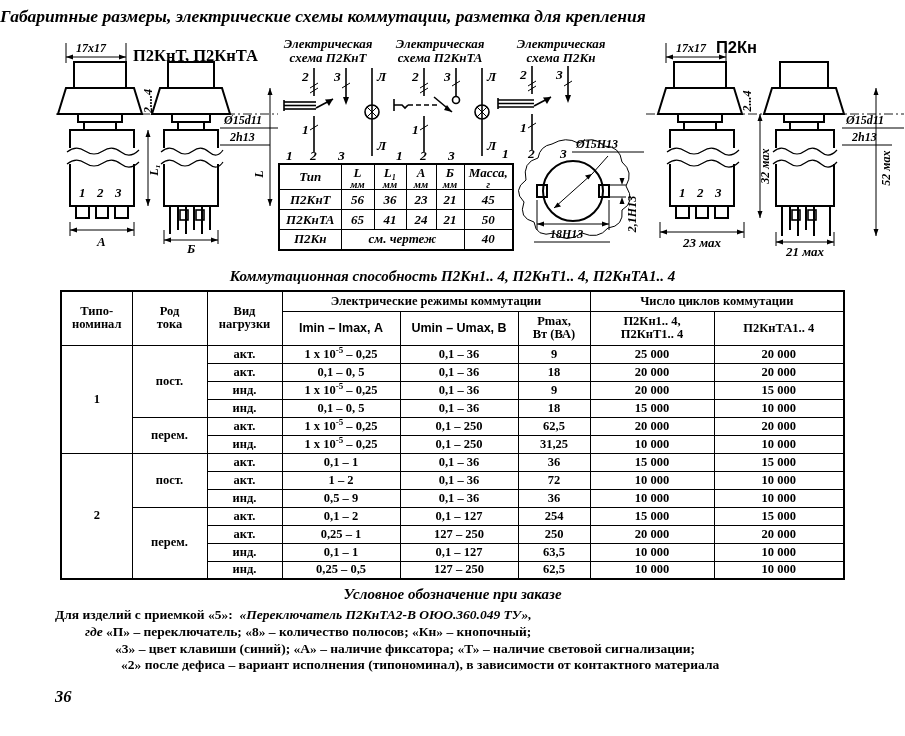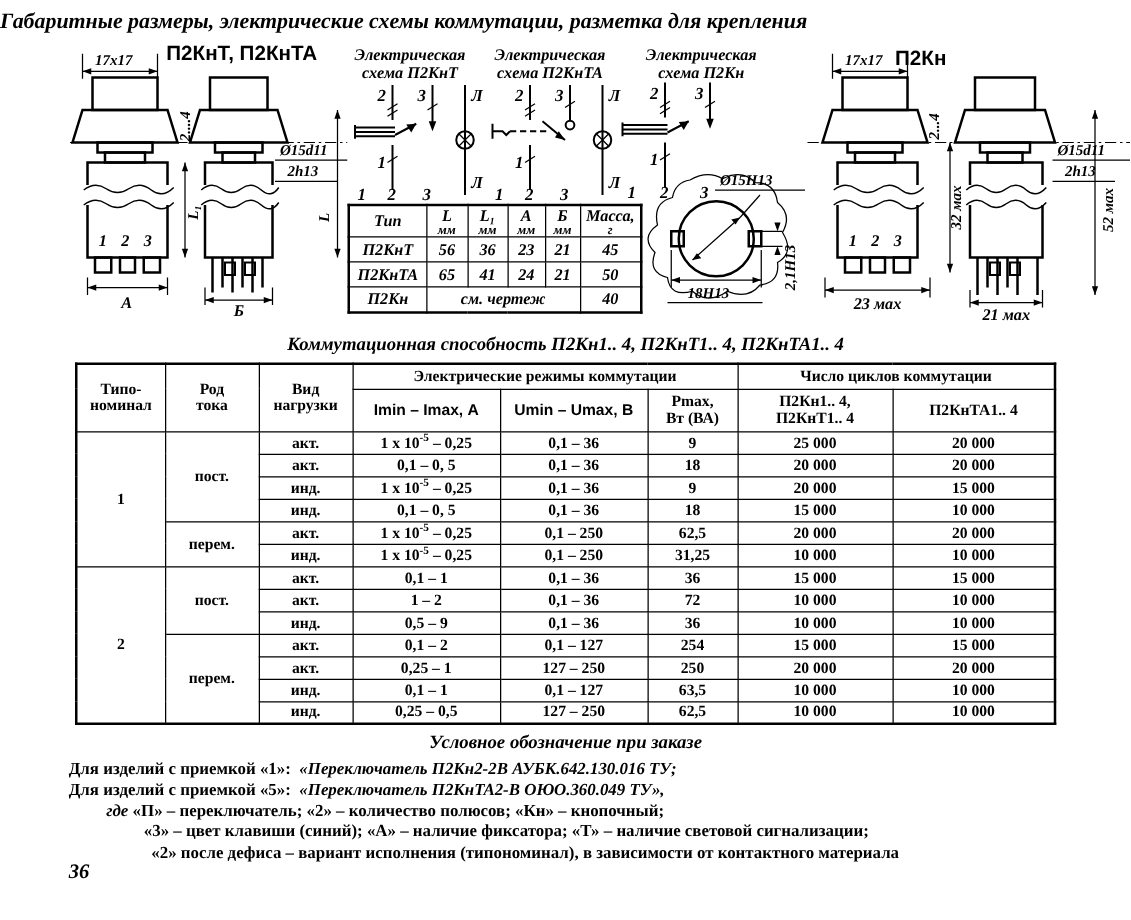--- a/index.html
+++ b/index.html
@@ -53,21 +53,21 @@
   .ind3{margin-left:66px !important;}
   .page-num{top:687px;left:55px;font:italic 700 16.5px "Liberation Serif",serif;}
 </style>
 </head>
 <body>
 
 <div id="page">
 
   <div class="abs page-title">Габаритные размеры, электрические схемы коммутации, разметка для крепления</div>
 
-  <div class="abs model-label" style="left:133px;top:34px;">П2КнТ, П2КнТА</div>
+  <div class="abs model-label" style="left:133px;top:46px;font-family:Liberation Serif, serif;">П2КнТ, П2КнТА</div>
   <div class="abs model-label" style="left:716px;top:38px;">П2Кн</div>
 
   <svg class="abs" style="left:56px;top:34px;" width="222" height="220" viewBox="0 0 222 220">
     <line class="chain" x1="0" y1="80" x2="222" y2="80"></line>
     <g>
       <text class="dim" x="20" y="18">17х17</text>
       <line class="t" x1="10" y1="9" x2="10" y2="29"></line>
         <line class="t" x1="70" y1="9" x2="70" y2="29"></line>
       <line class="t" x1="10" y1="23" x2="70" y2="23"></line>
       <polygon class="f" points="10,23 17,20.5 17,25.5"></polygon>
@@ -497,22 +497,21 @@
       <td>127 – 250</td>
       <td>62,5</td>
       <td>10 000</td>
       <td>10 000</td>
     </tr>
   </tbody>
     </table>
 
   <div class="abs order-title">Условное обозначение при заказе</div>
   <div class="abs order">
-    <p><span>Для изделий с приемкой «1»:</span>&nbsp; <span class="it">«Переключатель П2Кн2-2В  АУБК.642.130.016 ТУ;</span></p>
     <p><span>Для изделий с приемкой «5»:</span>&nbsp; <span class="it">«Переключатель П2КнТА2-В ОЮО.360.049 ТУ»,</span></p>
-    <p class="ind1"><span class="it">где</span> <span>«П» – переключатель; «2» – количество полюсов; «Кн» – кнопочный;</span></p>
+    <p class="ind1"><span class="it">где</span> <span>«П» – переключатель; «8» – количество полюсов; «Кн» – кнопочный;</span></p>
     <p class="ind2">«3» – цвет клавиши (синий); «А» – наличие фиксатора; «Т» – наличие световой сигнализации;</p>
     <p class="ind3">«2» после дефиса – вариант исполнения (типономинал), в зависимости от контактного материала</p>
   </div>
 
   <div class="abs page-num">36</div>
 
 </div>
 
 </body></html>

